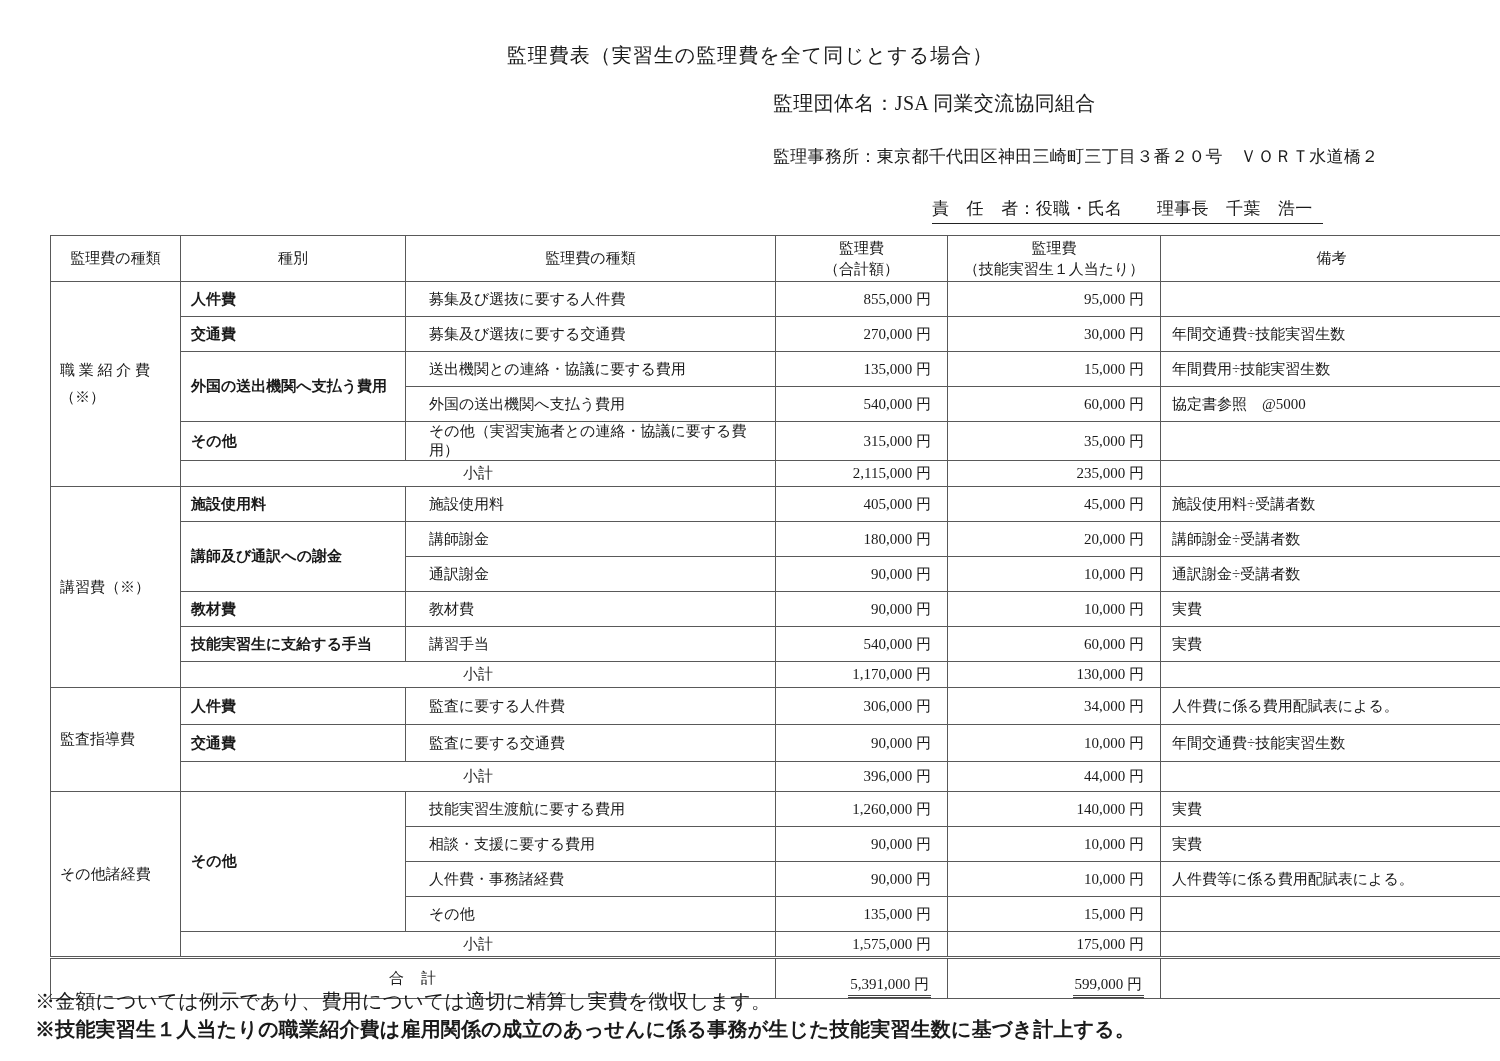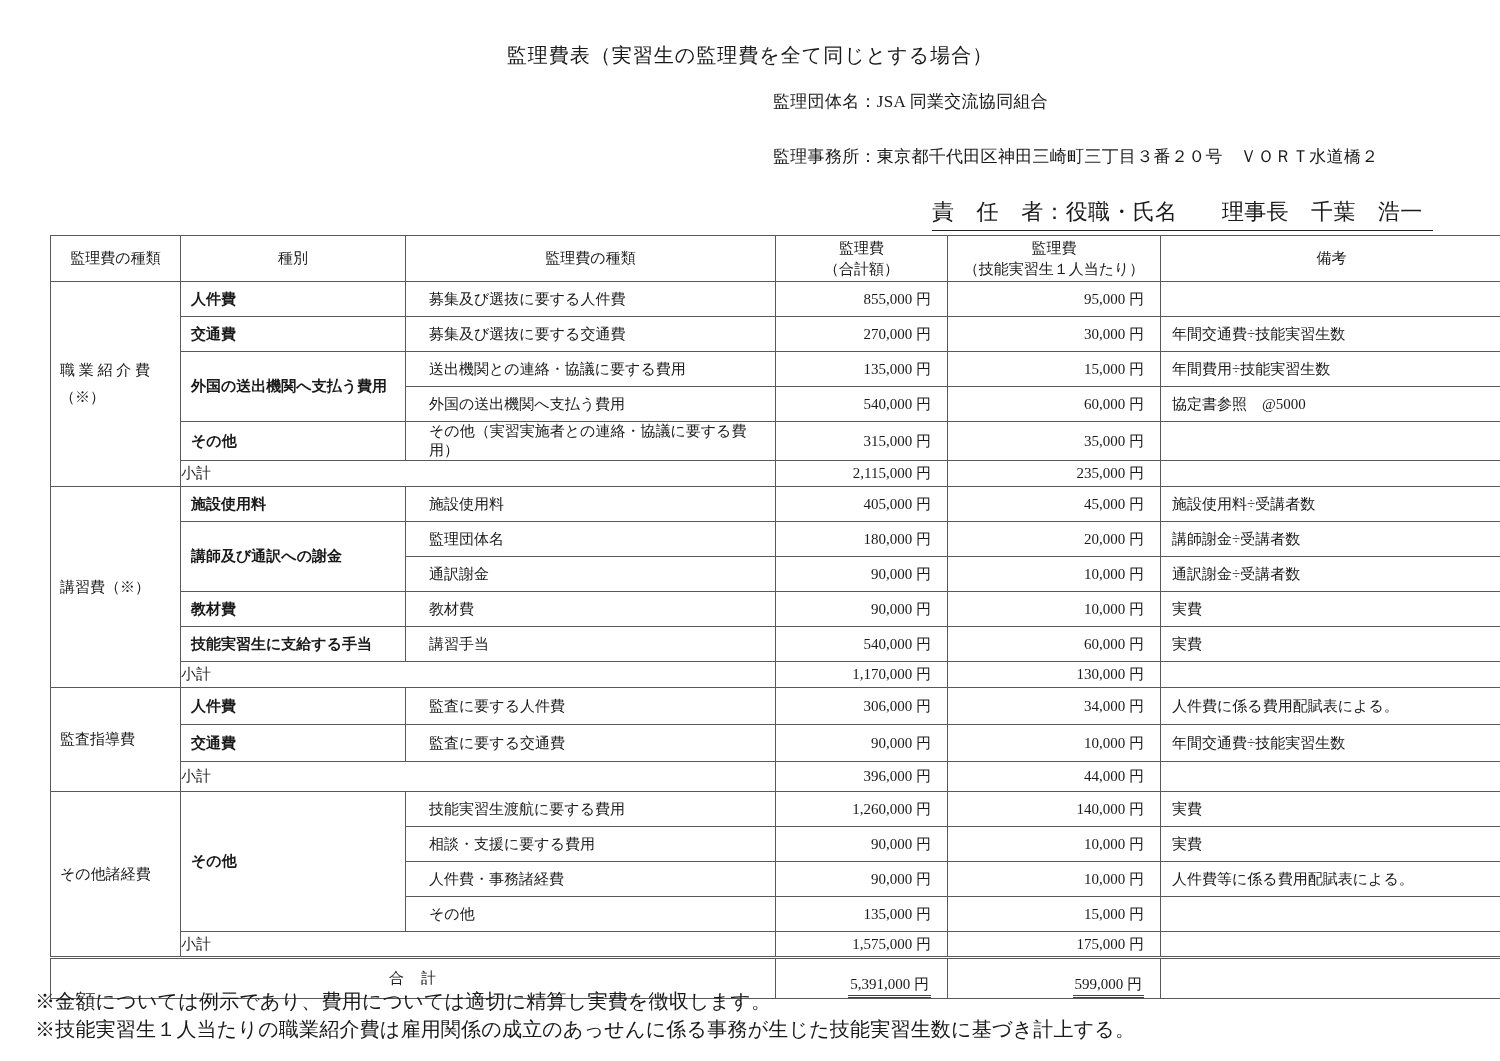--- a/index.html
+++ b/index.html
@@ -6,51 +6,51 @@
   html,body { background:#ffffff; }
   body {
     width:1500px; height:1061px; position:relative;
     font-family:"Liberation Serif","DejaVu Serif",serif;
     color:#1a1a1a;
   }
   .title {
     position:absolute; top:42px; left:0; width:100%;
     text-align:center; font-size:20px; letter-spacing:1px;
   }
-  .org-line    { position:absolute; top:90px;  left:773px; font-size:17px; letter-spacing:0.3px; }
+  .org-line    { position:absolute; top:90px;  left:773px; font-size:20px; letter-spacing:0.3px; }
   .office-line { position:absolute; top:145px; left:773px; font-size:17px; letter-spacing:0.3px; }
   .resp-line   {
-    position:absolute; top:197px; left:932px; font-size:22px;
+    position:absolute; top:197px; left:932px; font-size:17px;
     border-bottom:1.5px solid #222; padding:0 10px 3px 0; letter-spacing:0.3px;
   }
   table.fee {
     position:absolute; top:235px; left:50px; width:1452px;
     border-collapse:collapse; table-layout:fixed;
   }
   .fee th, .fee td {
     border:1px solid #595959; font-weight:normal; font-size:15px;
     overflow:hidden; vertical-align:middle;
   }
   .fee th { height:46px; text-align:center; line-height:21px; }
   .fee td { height:35px; }
   td.cat  { text-align:left; padding-left:9px;  line-height:1.8; }
   td.type { text-align:left; padding-left:10px;font-weight:bold; }
   td.item { text-align:left; padding-left:23px; }
   td.amt  { text-align:right; padding-right:16px; }
   td.note { text-align:left; padding-left:11px; }
   tr.sub td   { height:26px; }
   tr.sub30 td { height:30px; }
   tr.h37 td   { height:37px; }
-  td.subl { }
+  td.subl { text-align:center; }
   tr.tot td { height:28px; border-top:3px double #595959; }
   td.totl { text-align:center; letter-spacing:1px; }
   .dul { display:inline-block; border-bottom:3px double #444444; padding:0 2px 1px 2px;margin-top:16px; }
   .fn { position:absolute; left:35px; font-size:20px; letter-spacing:0.2px; }
   .fn1 { top:988px; }
-  .fn2 { top:1016px; }
+  .fn2 { top:1016px;font-weight:bold; }
 </style>
 </head>
 <body>
 
 <div class="title">監理費表（実習生の監理費を全て同じとする場合）</div>
 <div class="org-line">監理団体名：JSA 同業交流協同組合</div>
 <div class="office-line">監理事務所：東京都千代田区神田三崎町三丁目３番２０号　ＶＯＲＴ水道橋２</div>
 <div class="resp-line">責　任　者：役職・氏名　　理事長　千葉　浩一</div>
 
 <table class="fee">
@@ -117,21 +117,21 @@
     <tr>
       <td class="cat" rowspan="6"><span>講習費（※）</span></td>
       <td class="type">施設使用料</td>
       <td class="item">施設使用料</td>
       <td class="amt">405,000 円</td>
       <td class="amt">45,000 円</td>
       <td class="note">施設使用料÷受講者数</td>
     </tr>
     <tr>
       <td class="type" rowspan="2">講師及び通訳への謝金</td>
-      <td class="item">監理団体名</td>
+      <td class="item">講師謝金</td>
       <td class="amt">180,000 円</td>
       <td class="amt">20,000 円</td>
       <td class="note">講師謝金÷受講者数</td>
     </tr>
     <tr>
       <td class="item">通訳謝金</td>
       <td class="amt">90,000 円</td>
       <td class="amt">10,000 円</td>
       <td class="note">通訳謝金÷受講者数</td>
     </tr>

